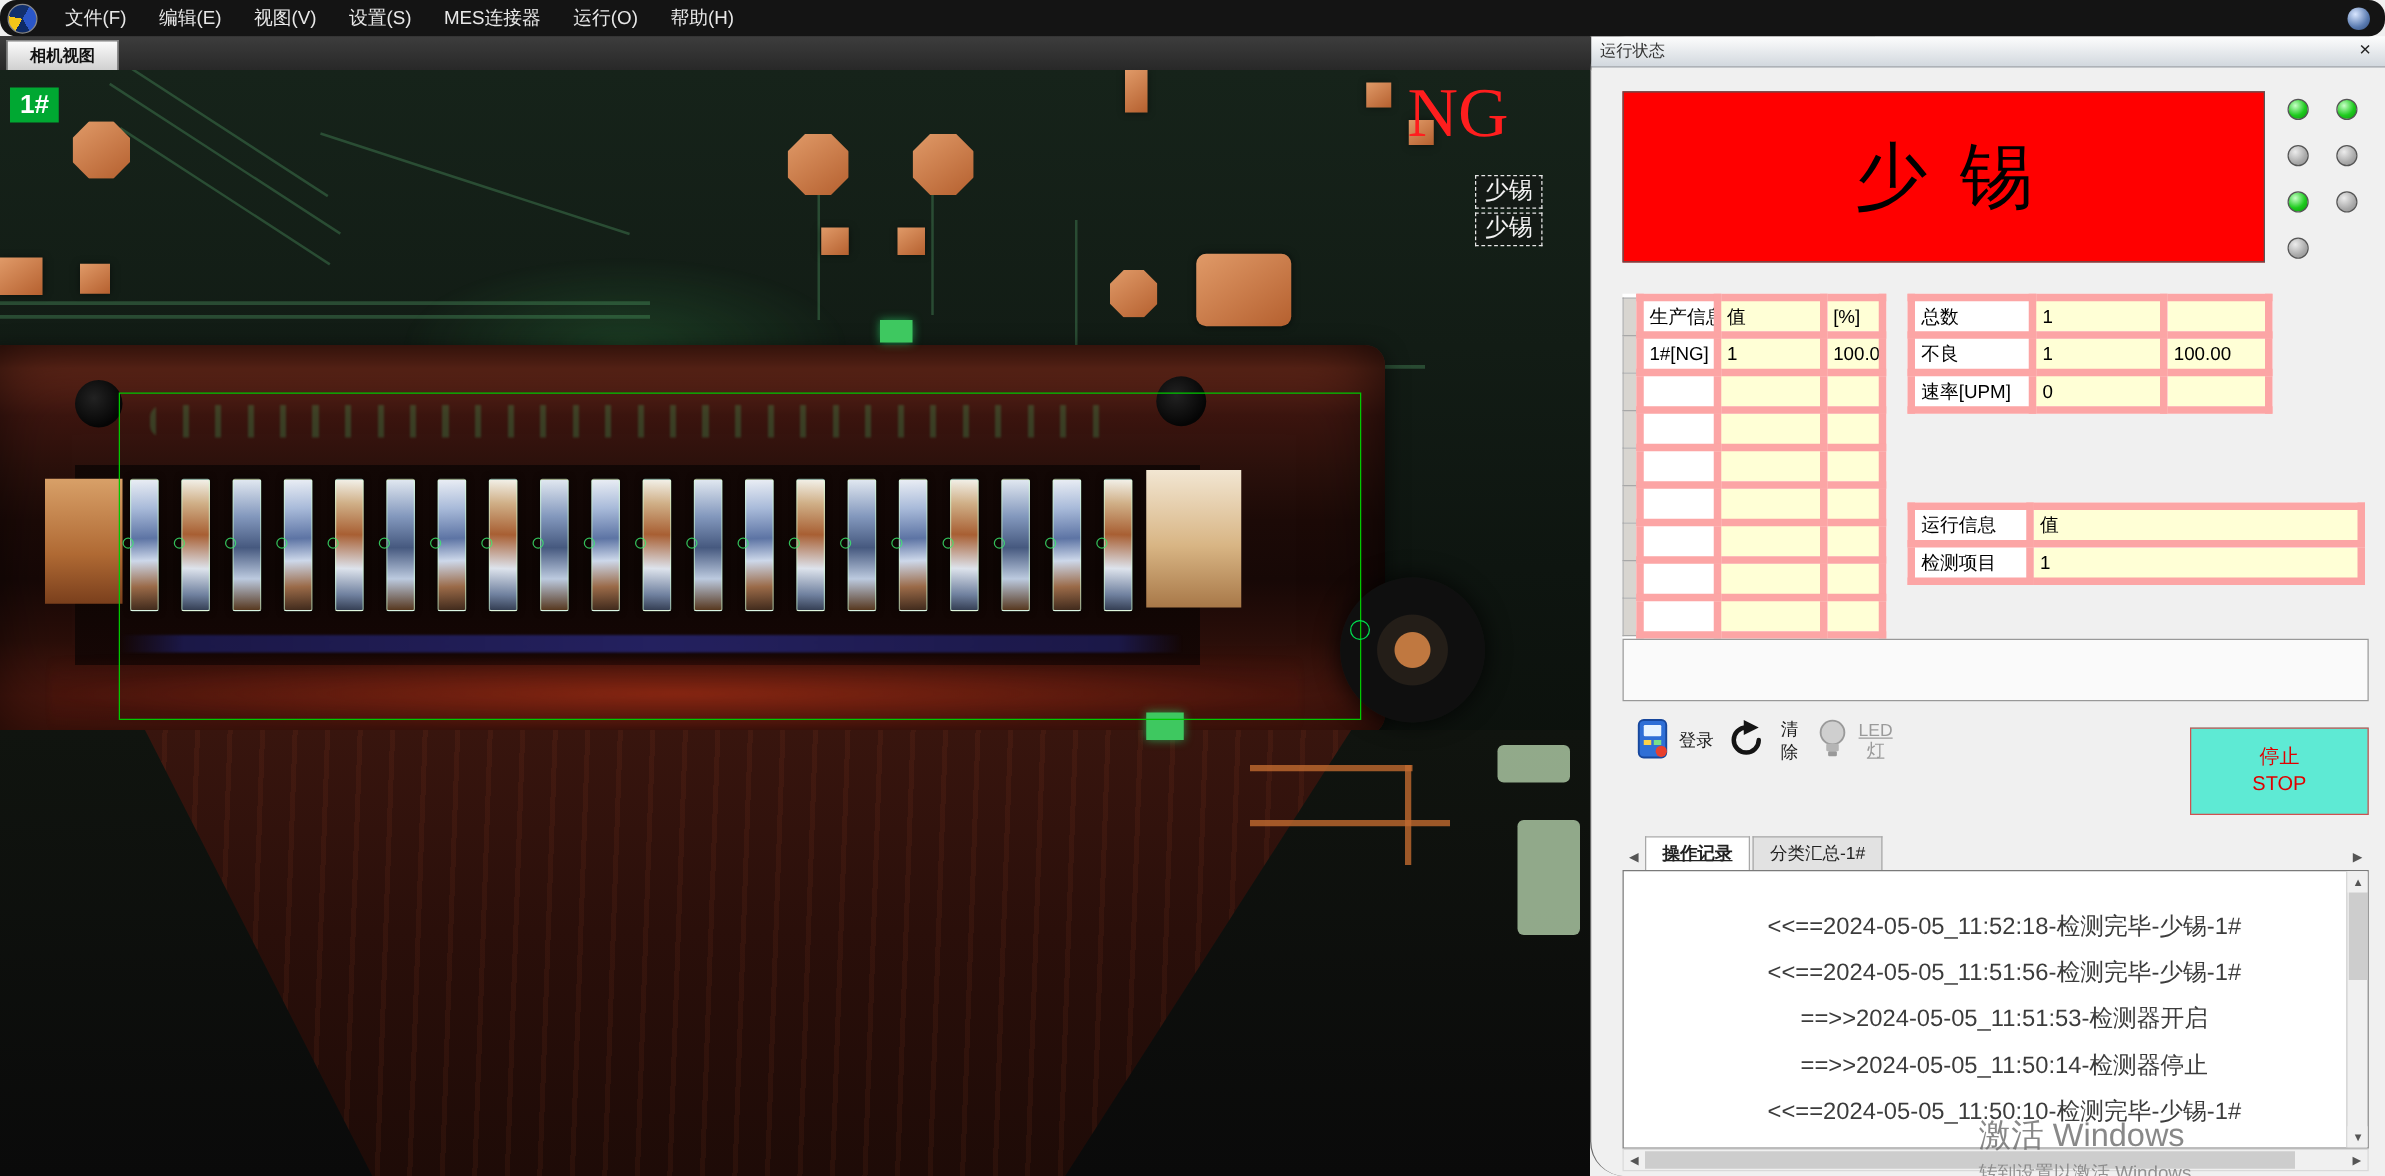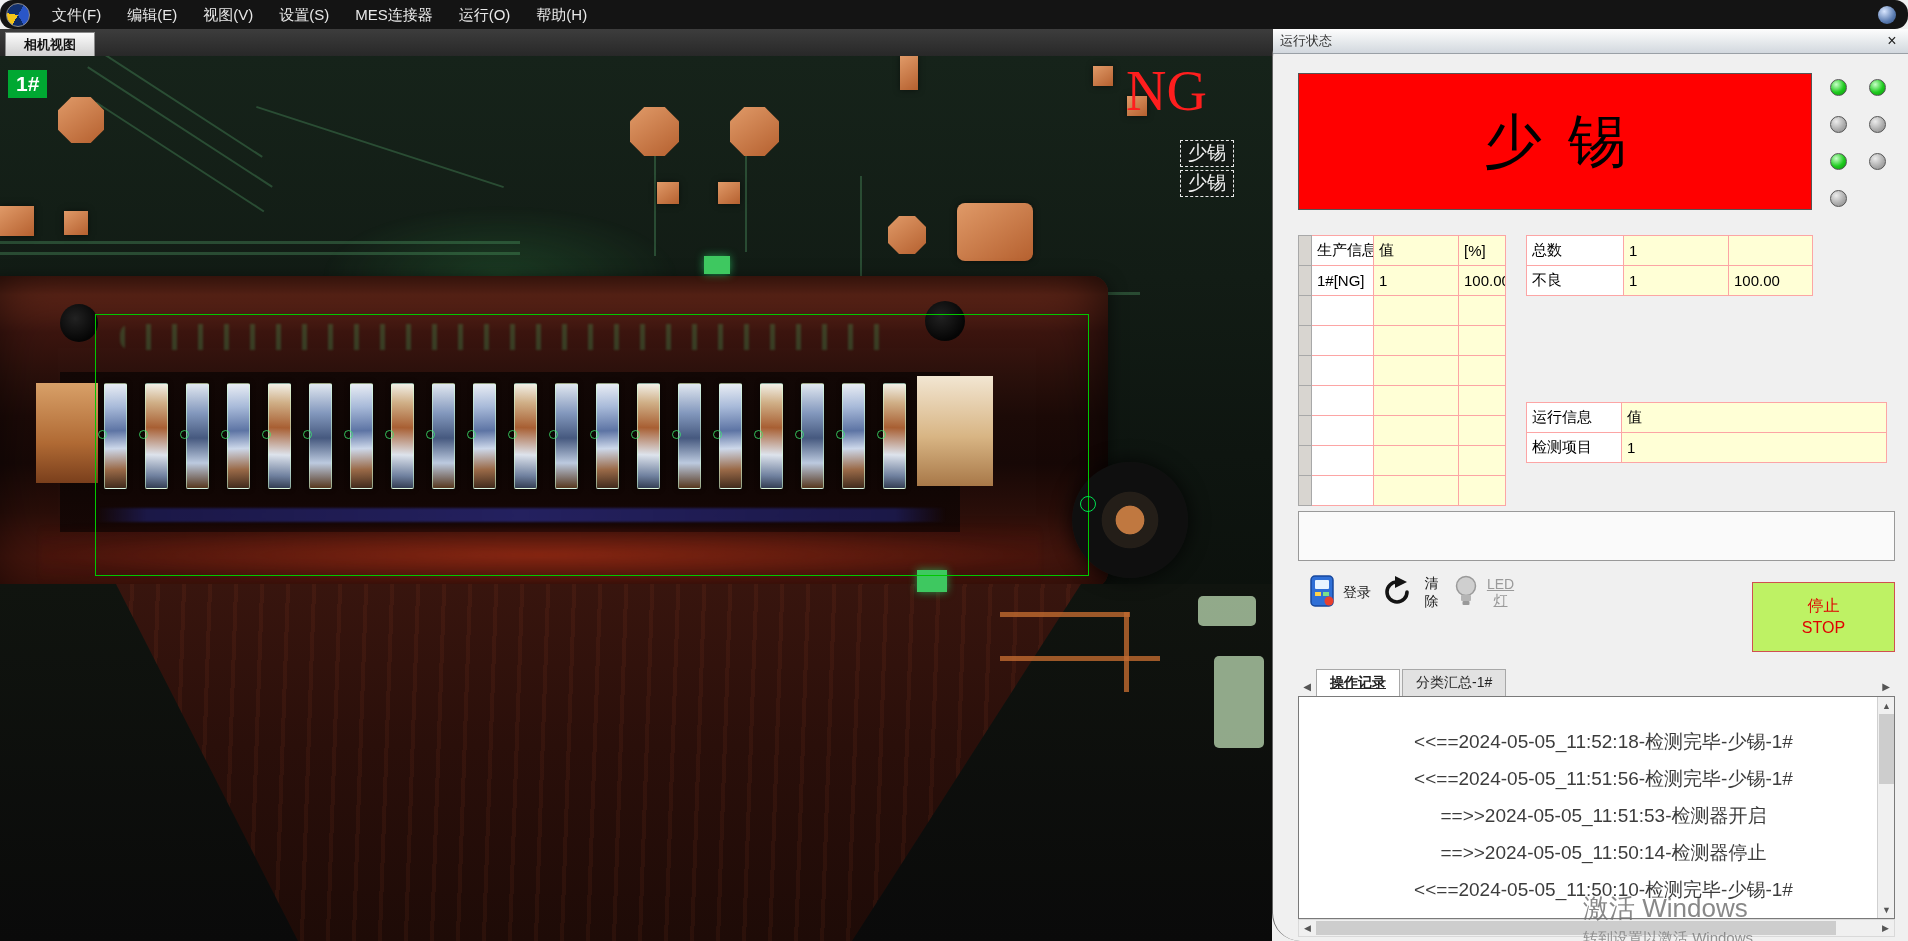--- a/index.html
+++ b/index.html
@@ -75,35 +75,35 @@
 
   .result-banner{left:25px;top:44px;width:514px;height:137px;background:#ff0000;border:1px solid #555;
     display:flex;align-items:center;justify-content:center;}
   .result-banner-text{color:#000;font-size:58px;font-family:"Liberation Serif",serif;letter-spacing:.45em;text-indent:.45em;}
   .led-grid{left:557px;top:50px;display:grid;grid-template-columns:17px 17px;grid-auto-rows:17px;column-gap:22px;row-gap:20px;position:absolute;}
   .led{width:17px;height:17px;border-radius:50%;border:1px solid #555;}
   .led[data-state="green"]{background:radial-gradient(circle at 35% 30%,#c8ffc8,#1ecb1e 55%,#0e8f0e);}
   .led[data-state="gray"]{background:radial-gradient(circle at 35% 30%,#ececec,#aaa 60%,#8a8a8a);}
 
   table.grid{position:absolute;border-collapse:collapse;table-layout:fixed;background:#fff;font-size:15px;color:#000;border:1px solid #9a9a9a;}
-  table.grid td{border:1px solid #fca5a5;height:30px;padding:1px 5px;overflow:hidden;white-space:nowrap;}
+  table.grid td{border:6px solid #fca5a5;height:30px;padding:1px 5px;overflow:hidden;white-space:nowrap;}
   .rowhdr{background:#d8d5d0;border:1px solid #a8a8a8 !important;padding:0 !important;}
   .c-white{background:#fff;}
   .c-yel{background:#ffffd6;}
   .num{text-align:right;}
   .prod-table{left:25px;top:206px;width:207px;}
   .summary-table{left:253px;top:206px;width:286px;}
   .run-table{left:253px;top:373px;width:360px;}
 
   .message-box{left:25px;top:482px;width:597px;height:50px;background:#fafafa;border:1px solid #999;}
 
   .tool-btn{position:absolute;top:545px;width:64px;display:flex;align-items:center;gap:5px;background:transparent;border:none;justify-content:flex-end;}
   .tool-label{font-size:14px;color:#1a1a1a;}
   .led-btn .tool-label{color:#9a9a9a;text-decoration:underline;}
-  .stop-btn{position:absolute;left:479px;top:553px;width:143px;height:70px;background:#bef264;border:1px solid #d05050;
+  .stop-btn{position:absolute;left:479px;top:553px;width:143px;height:70px;background:#5eead4;border:1px solid #d05050;
     color:#e00000;font-size:16px;display:flex;flex-direction:column;align-items:center;justify-content:center;line-height:1.4;}
 
   .log-tabbar{position:absolute;left:25px;top:640px;width:597px;height:27px;display:flex;align-items:flex-end;}
   .tab-arrow{width:18px;height:20px;font-size:10px;color:#555;display:flex;align-items:center;justify-content:center;}
   .tab-arrow.right{margin-left:auto;}
   .log-tab{padding:4px 13px;font-size:14px;color:#222;background:#e2e2e2;border:1px solid #a8a8a8;border-bottom:none;margin-right:2px;white-space:nowrap;}
   .log-tab.active{background:#fff;font-weight:bold;text-decoration:underline;}
 
   .log-area{position:absolute;left:25px;top:667px;width:597px;height:223px;background:#fff;border:1px solid #7a7a7a;overflow:hidden;}
   .log-lines{padding:26px 0 0 14px;}
@@ -327,20 +327,25 @@
       <tr>
         <td class="c-white">总数</td>
         <td class="c-yel">1</td>
         <td class="c-yel"></td>
       </tr>
       <tr>
         <td class="c-white">不良</td>
         <td class="c-yel">1</td>
         <td class="c-yel">100.00</td>
       </tr>
+      <tr>
+        <td class="c-white">速率[UPM]</td>
+        <td class="c-yel">0</td>
+        <td class="c-yel"></td>
+      </tr>
     </tbody>
   </table>
 
   <table class="grid run-table">
     <colgroup>
         <col style="width:95px;">
         <col style="width:265px;">
       </colgroup>
     <tbody>
       <tr>

